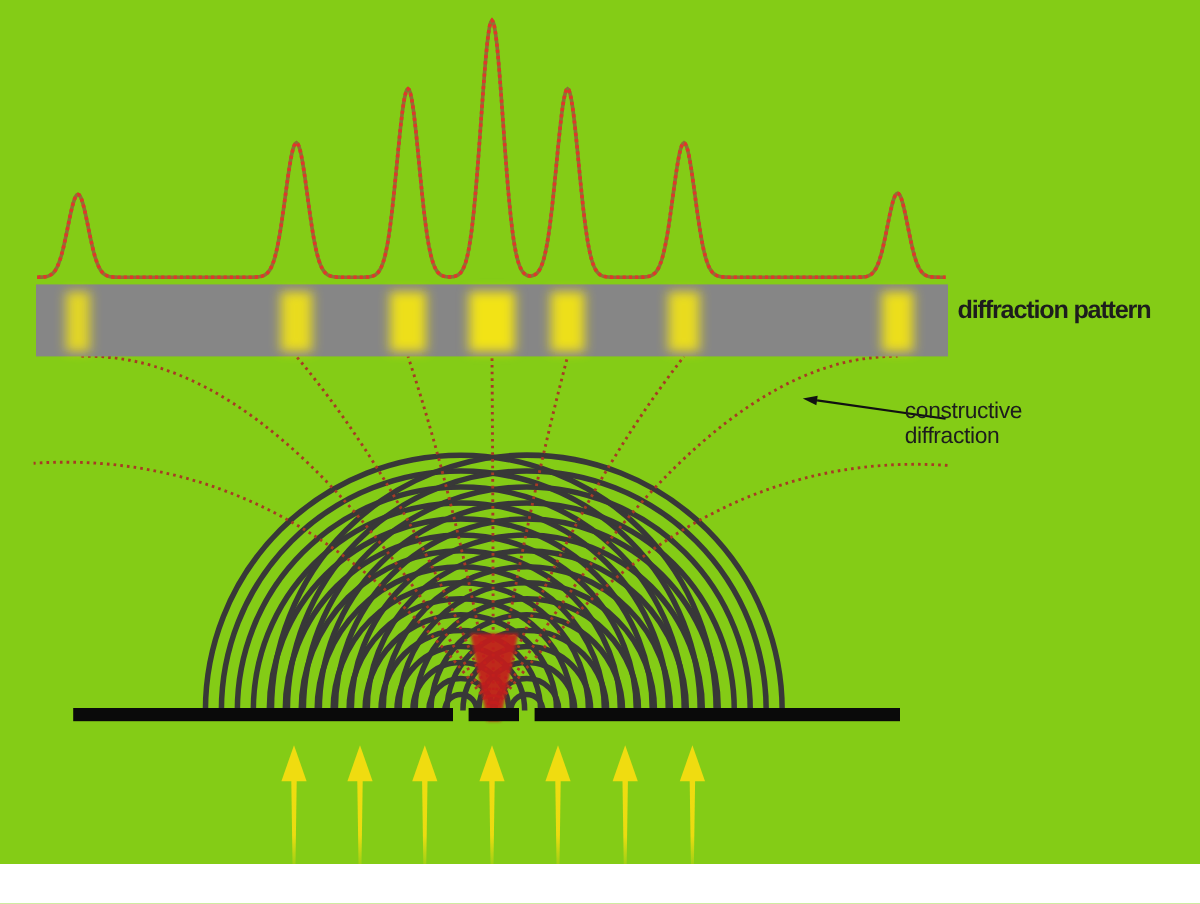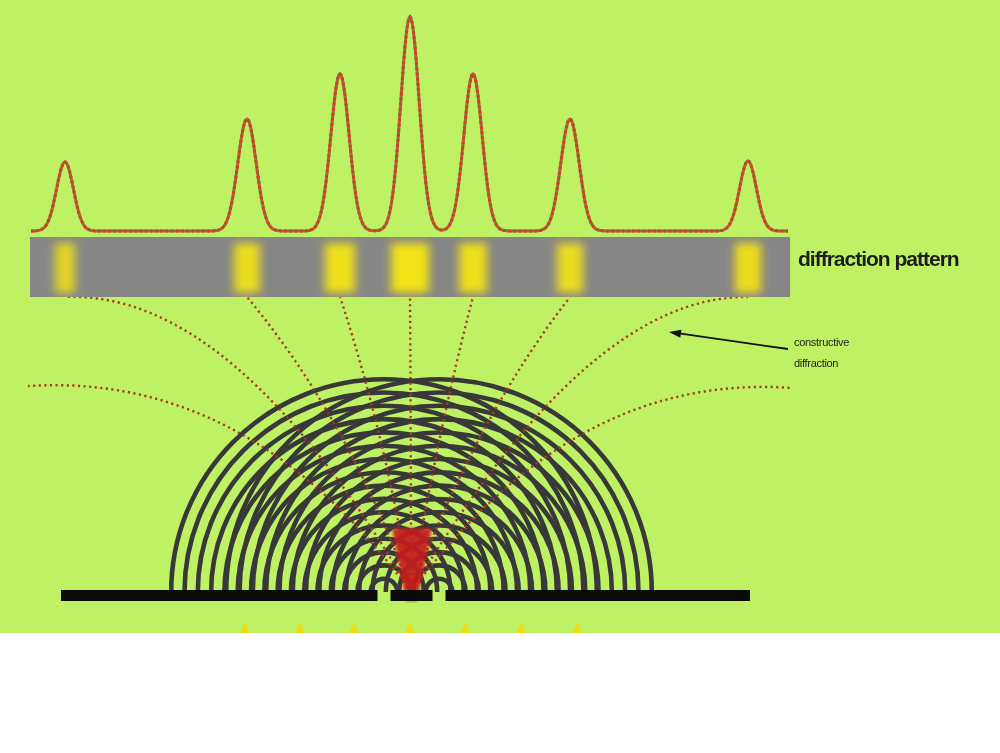--- a/index.html
+++ b/index.html
@@ -1,31 +1,31 @@
 <!DOCTYPE html>
 <html><head>
 <meta charset="utf-8">
 <style>
   html,body{margin:0;padding:0;background:#fff;}
   .stage{
     position:relative;
-    width:1000px;height:633px;
-    background:#bef264;
+    width:1000px;height:720px;
+    background:#84cc16;
     overflow:hidden;
     font-family:"Liberation Sans", sans-serif;
   }
   .stage svg{position:absolute;left:0;top:0;}
   .lbl-diffraction{
     position:absolute;left:798px;top:247px;
     font-size:21px;font-weight:700;letter-spacing:-1px;
     color:#1d1d1d;white-space:nowrap;
   }
   .lbl-annotation{
-    position:absolute;left:794px;top:332px;
-    font-size:11px;font-weight:400;letter-spacing:-0.3px;
+    position:absolute;left:754px;top:332px;
+    font-size:19px;font-weight:400;letter-spacing:-0.3px;
     line-height:21px;color:#1d1d1d;white-space:nowrap;
   }
 </style>
 </head>
 <body>
 
 <div class="stage">
 
   <svg id="fig" width="1000" height="753" viewBox="0 0 1000 753">
     <defs>

